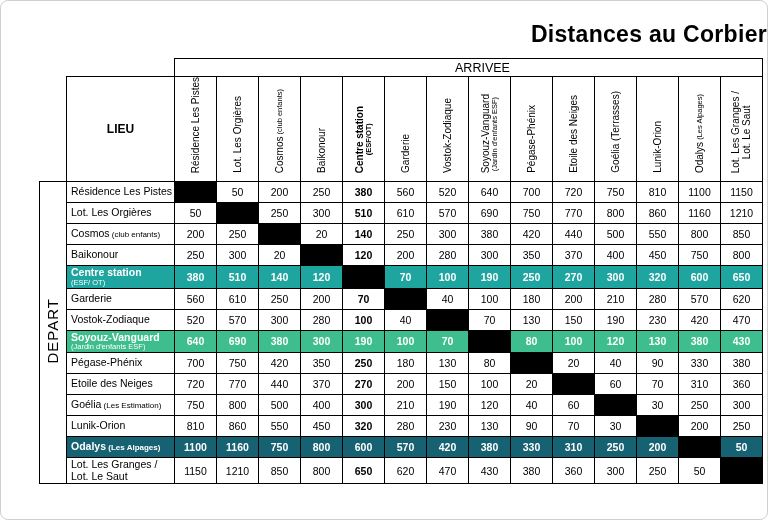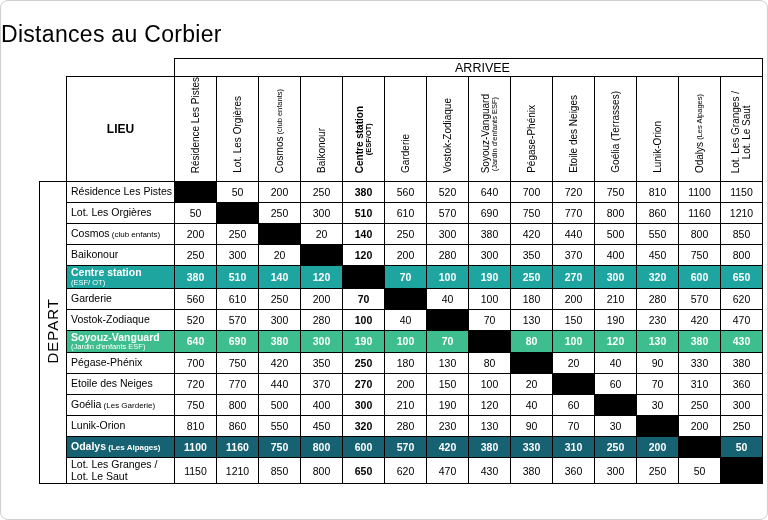--- a/index.html
+++ b/index.html
@@ -2,22 +2,22 @@
 <html><head>
 <meta charset="utf-8">
 <style>
   html,body{margin:0;padding:0;background:#fff;}
   .page{
     position:relative;width:768px;height:520px;box-sizing:border-box;
     background:#fff;border:1px solid #cfcfcf;border-radius:8px;overflow:hidden;
     font-family:"Liberation Sans",sans-serif;color:#000;
   }
   .title{
-    position:absolute;top:20px;left:0;width:100%;text-align:left;
-    font-size:23px;font-weight:400;letter-spacing:.3px;
+    position:absolute;top:20px;left:0;width:100%;text-align:right;
+    font-size:23px;font-weight:700;letter-spacing:.3px;
   }
   table.dist{
     position:absolute;left:38px;top:57px;border-collapse:collapse;table-layout:fixed;
   }
   .dist th,.dist td{border:1px solid #000;padding:0;box-sizing:border-box;}
   .dist .blank{border:none;background:transparent;}
   th.arrivee{height:18px;font-size:12.5px;font-weight:400;text-align:center;vertical-align:middle;padding-left:28px;}
   th.lieu{font-size:12px;font-weight:700;text-align:center;vertical-align:middle;}
   th.colh{height:102px;vertical-align:bottom;text-align:center;font-weight:400;background:#fff;}
   .rot{
@@ -286,21 +286,21 @@
           <td class="v">100</td>
           <td class="v">20</td>
           <td class="v diag" style="background: rgb(0, 0, 0);"></td>
           <td class="v">60</td>
           <td class="v">70</td>
           <td class="v">310</td>
           <td class="v">360</td>
         </tr>
         <tr>
           <td class="rowh">
-            <div class="rname">Goélia<span class="rsub-in"> (Les Garderie)</span></div>
+            <div class="rname">Goélia<span class="rsub-in"> (Les Estimation)</span></div>
           </td>
           <td class="v">750</td>
           <td class="v">800</td>
           <td class="v">500</td>
           <td class="v">400</td>
           <td class="v b5">300</td>
           <td class="v">210</td>
           <td class="v">190</td>
           <td class="v">120</td>
           <td class="v">40</td>

